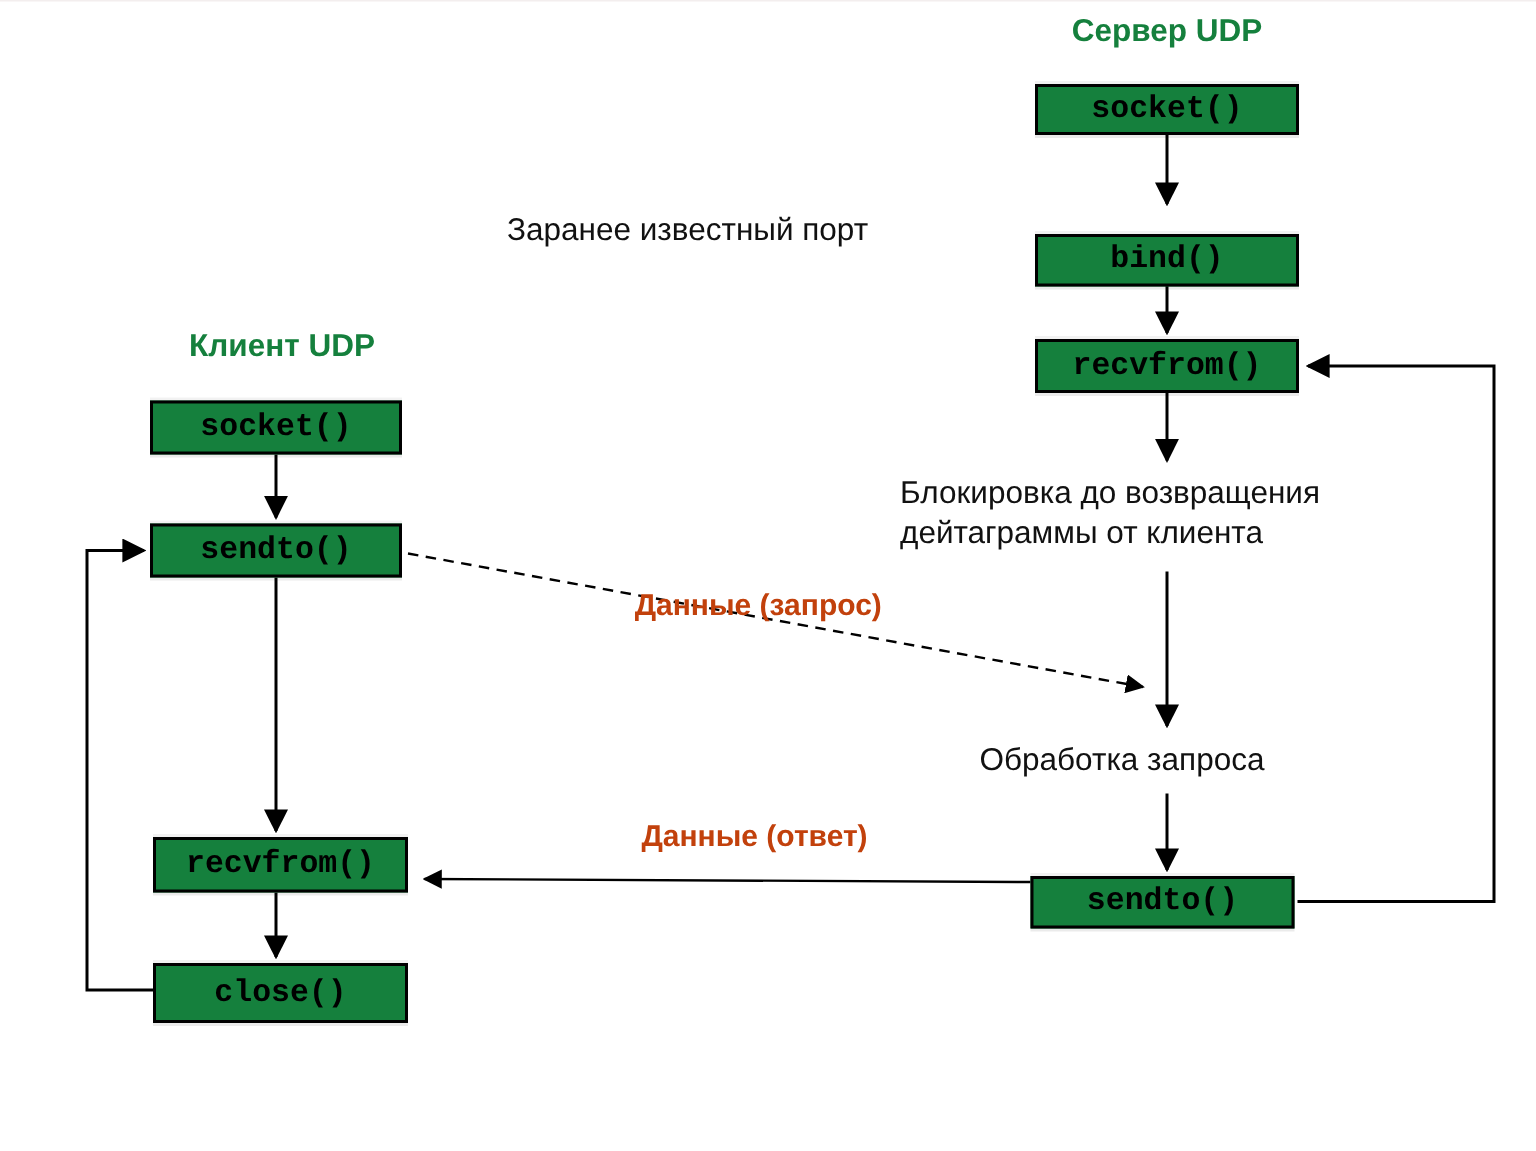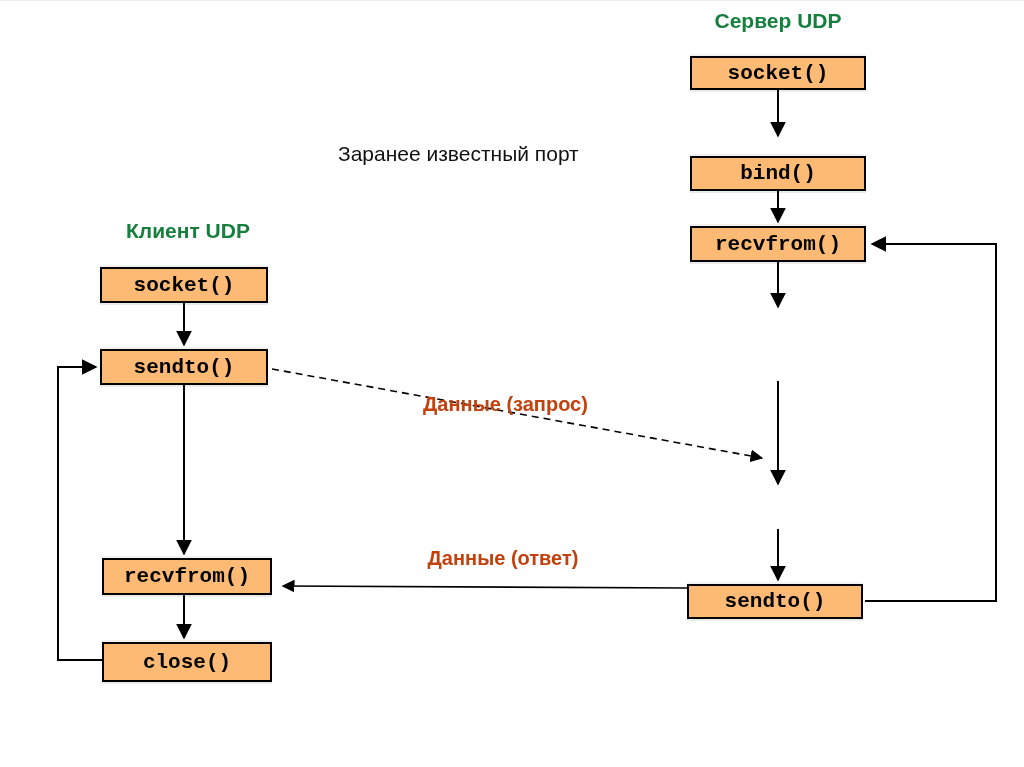--- a/index.html
+++ b/index.html
@@ -19,21 +19,21 @@
   .wires {
     position: absolute;
     left: 0;
     top: 0;
     width: 1024px;
     height: 767px;
   }
   .flowbox {
     position: absolute;
     box-sizing: border-box;
-    background: #fdba74;
+    background: #15803d;
     border: 2px solid #000000;
     display: flex;
     align-items: center;
     justify-content: center;
     font-family: "Liberation Mono", "DejaVu Sans Mono", monospace;
     font-weight: bold;
     font-size: 21px;
     color: #000000;
     box-shadow: 0 2px 0 rgba(0,0,0,0.08), 0 -2px 0 rgba(0,0,0,0.05);
     z-index: 3;
@@ -121,17 +121,22 @@
   <div class="flowbox box-c-sendto">sendto()</div>
   <div class="flowbox box-c-recvfrom">recvfrom()</div>
   <div class="flowbox box-c-close">close()</div>
 
   <div class="flowbox box-s-socket">socket()</div>
   <div class="flowbox box-s-bind">bind()</div>
   <div class="flowbox box-s-recvfrom">recvfrom()</div>
   <div class="flowbox box-s-sendto">sendto()</div>
 
   <div class="note note-port">Заранее известный порт</div>
+  <div class="note two-line note-blocking">
+    <div>Блокировка до возвращения</div>
+    <div>дейтаграммы от клиента</div>
+  </div>
+  <div class="note note-processing">Обработка запроса</div>
 
   <div class="edge-label label-request">Данные (запрос)</div>
   <div class="edge-label label-reply">Данные (ответ)</div>
 
 </div>
 
 </body></html>

